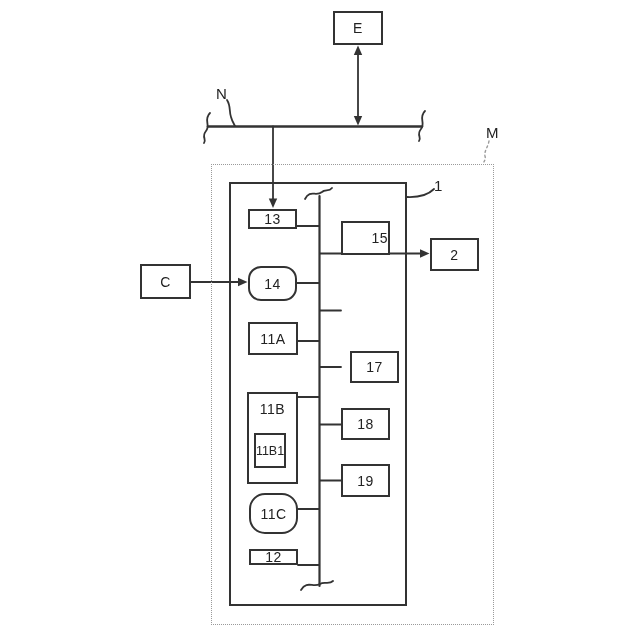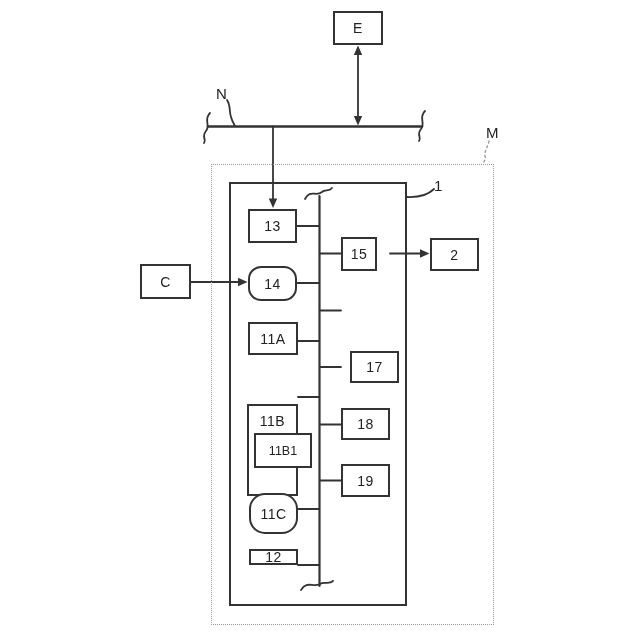--- a/index.html
+++ b/index.html
@@ -84,43 +84,43 @@
   <div class="box" style="left:333px;top:11px;width:50px;height:34px;">
     <span class="box-label">E</span>
   </div>
   <div class="box" style="left:140px;top:264px;width:51px;height:35px;">
     <span class="box-label">C</span>
   </div>
   <div class="box" style="left:430px;top:238px;width:49px;height:33px;">
     <span class="box-label">2</span>
   </div>
 
-  <div class="box" style="left:248px;top:209px;width:49px;height:34px;">
+  <div class="box" style="left:248px;top:209px;width:49px;height:20px;">
     <span class="box-label">13</span>
   </div>
   <div class="box" style="left:248px;top:266px;width:49px;height:35px;border-radius:13px;">
     <span class="box-label">14</span>
   </div>
   <div class="box" style="left:248px;top:322px;width:50px;height:33px;justify-content:center;">
     <span class="box-label">11A</span>
   </div>
-  <div class="box box--tall" style="left:247px;top:404px;width:51px;height:92px;">
+  <div class="box box--tall" style="left:247px;top:392px;width:51px;height:92px;">
     <span class="box-label">11B</span>
   </div>
-  <div class="box" style="left:254px;top:433px;width:58px;height:35px;font-size:12.5px;letter-spacing:0;">
+  <div class="box" style="left:254px;top:433px;width:32px;height:35px;font-size:12.5px;letter-spacing:0;">
     <span class="box-label">11B1</span>
   </div>
   <div class="box" style="left:249px;top:493px;width:49px;height:41px;border-radius:16px;">
     <span class="box-label">11C</span>
   </div>
   <div class="box" style="left:249px;top:549px;width:49px;height:16px;">
     <span class="box-label">12</span>
   </div>
 
-  <div class="box" style="left:341px;top:237px;width:36px;height:34px;">
+  <div class="box" style="left:341px;top:221px;width:49px;height:34px;justify-content:flex-end;">
     <span class="box-label">15</span>
   </div>
   <div class="box" style="left:350px;top:351px;width:49px;height:32px;">
     <span class="box-label">17</span>
   </div>
   <div class="box" style="left:341px;top:408px;width:49px;height:32px;">
     <span class="box-label">18</span>
   </div>
   <div class="box" style="left:341px;top:464px;width:49px;height:33px;">
     <span class="box-label">19</span>

